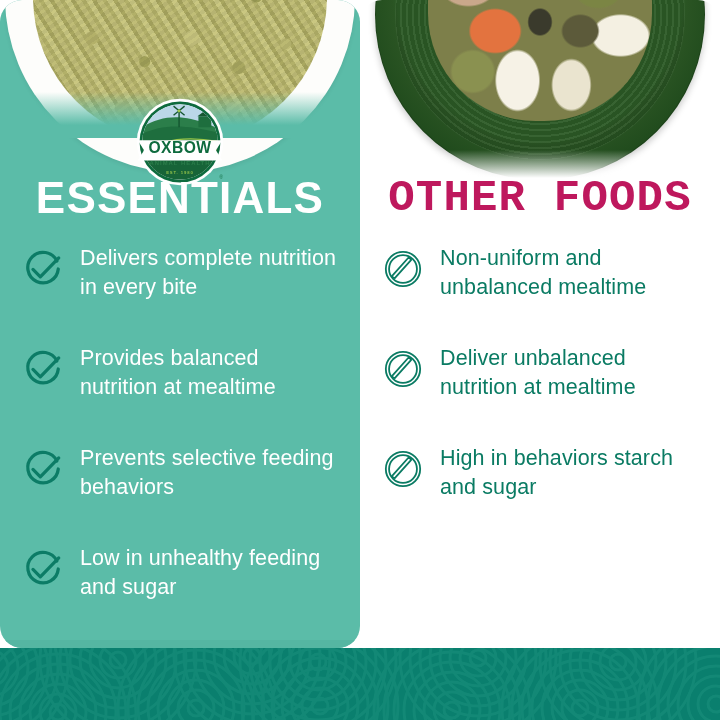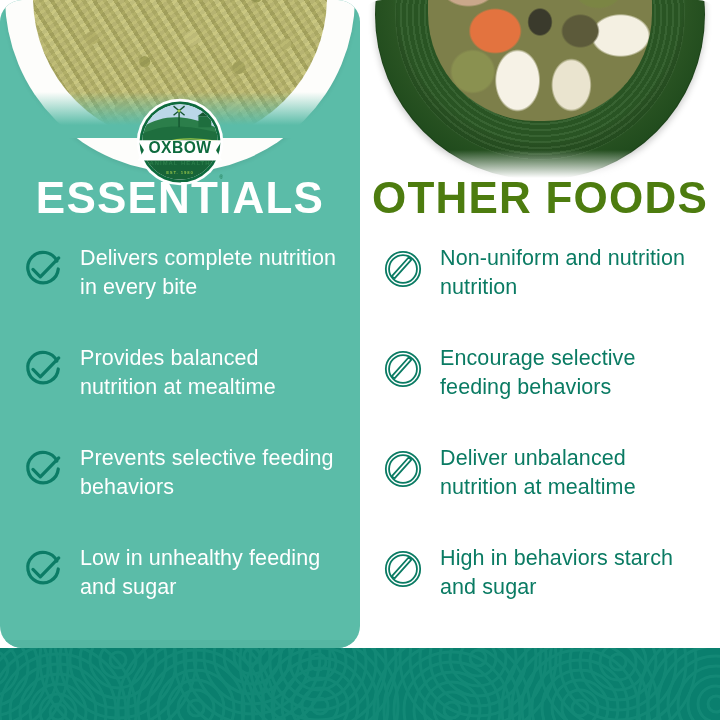--- a/index.html
+++ b/index.html
@@ -107,21 +107,21 @@
   }
   .logo svg{display:block;width:92px;height:92px;}
 
   
   .heading{
     position:absolute;top:176px;width:100%;text-align:center;
     font-weight:700;font-size:44px;letter-spacing:1.2px;line-height:1;
     font-family:"Liberation Sans", sans-serif;
   }
   .panel.left .heading{color:#ffffff;}
-  .panel.right .heading{color:#4d7c0f;}
+  .panel.right .heading{color:#be185d;font-family:Liberation Mono, monospace;}
 
   
   .rows{position:absolute;top:240px;left:0;width:360px;}
   .row{display:flex;align-items:flex-start;gap:16px;padding:0 20px 0 22px;height:100px;}
   .row .ico{flex:0 0 42px;width:42px;height:42px;margin-top:8px;}
   .row .ico svg{display:block;width:42px;height:42px;}
   .row .txt{
     font-size:21.5px;line-height:1.34;font-weight:400;letter-spacing:.1px;
     padding-top:4px;
   }
@@ -251,31 +251,21 @@
 
     <div class="rows">
       <div class="row">
         <span class="ico">
           <svg viewBox="0 0 44 44" fill="none" stroke-width="1.9" stroke-linecap="round" stroke-linejoin="round">
             <circle cx="22" cy="22" r="18"></circle>
             <circle cx="22" cy="22" r="14.6"></circle>
             <path d="M13.4 31.6 L30.6 12.4 A3.6 3.6 0 0 0 27.6 10.2 L10.4 29.4 A3.6 3.6 0 0 0 13.4 31.6 Z"></path>
           </svg>
         </span>
-        <span class="txt">Non-uniform and nutrition nutrition</span>
-      </div>
-      <div class="row">
-        <span class="ico">
-          <svg viewBox="0 0 44 44" fill="none" stroke-width="1.9" stroke-linecap="round" stroke-linejoin="round">
-            <circle cx="22" cy="22" r="18"></circle>
-            <circle cx="22" cy="22" r="14.6"></circle>
-            <path d="M13.4 31.6 L30.6 12.4 A3.6 3.6 0 0 0 27.6 10.2 L10.4 29.4 A3.6 3.6 0 0 0 13.4 31.6 Z"></path>
-          </svg>
-        </span>
-        <span class="txt">Encourage selective feeding behaviors</span>
+        <span class="txt">Non-uniform and unbalanced mealtime</span>
       </div>
       <div class="row">
         <span class="ico">
           <svg viewBox="0 0 44 44" fill="none" stroke-width="1.9" stroke-linecap="round" stroke-linejoin="round">
             <circle cx="22" cy="22" r="18"></circle>
             <circle cx="22" cy="22" r="14.6"></circle>
             <path d="M13.4 31.6 L30.6 12.4 A3.6 3.6 0 0 0 27.6 10.2 L10.4 29.4 A3.6 3.6 0 0 0 13.4 31.6 Z"></path>
           </svg>
         </span>
         <span class="txt">Deliver unbalanced nutrition at mealtime</span>

